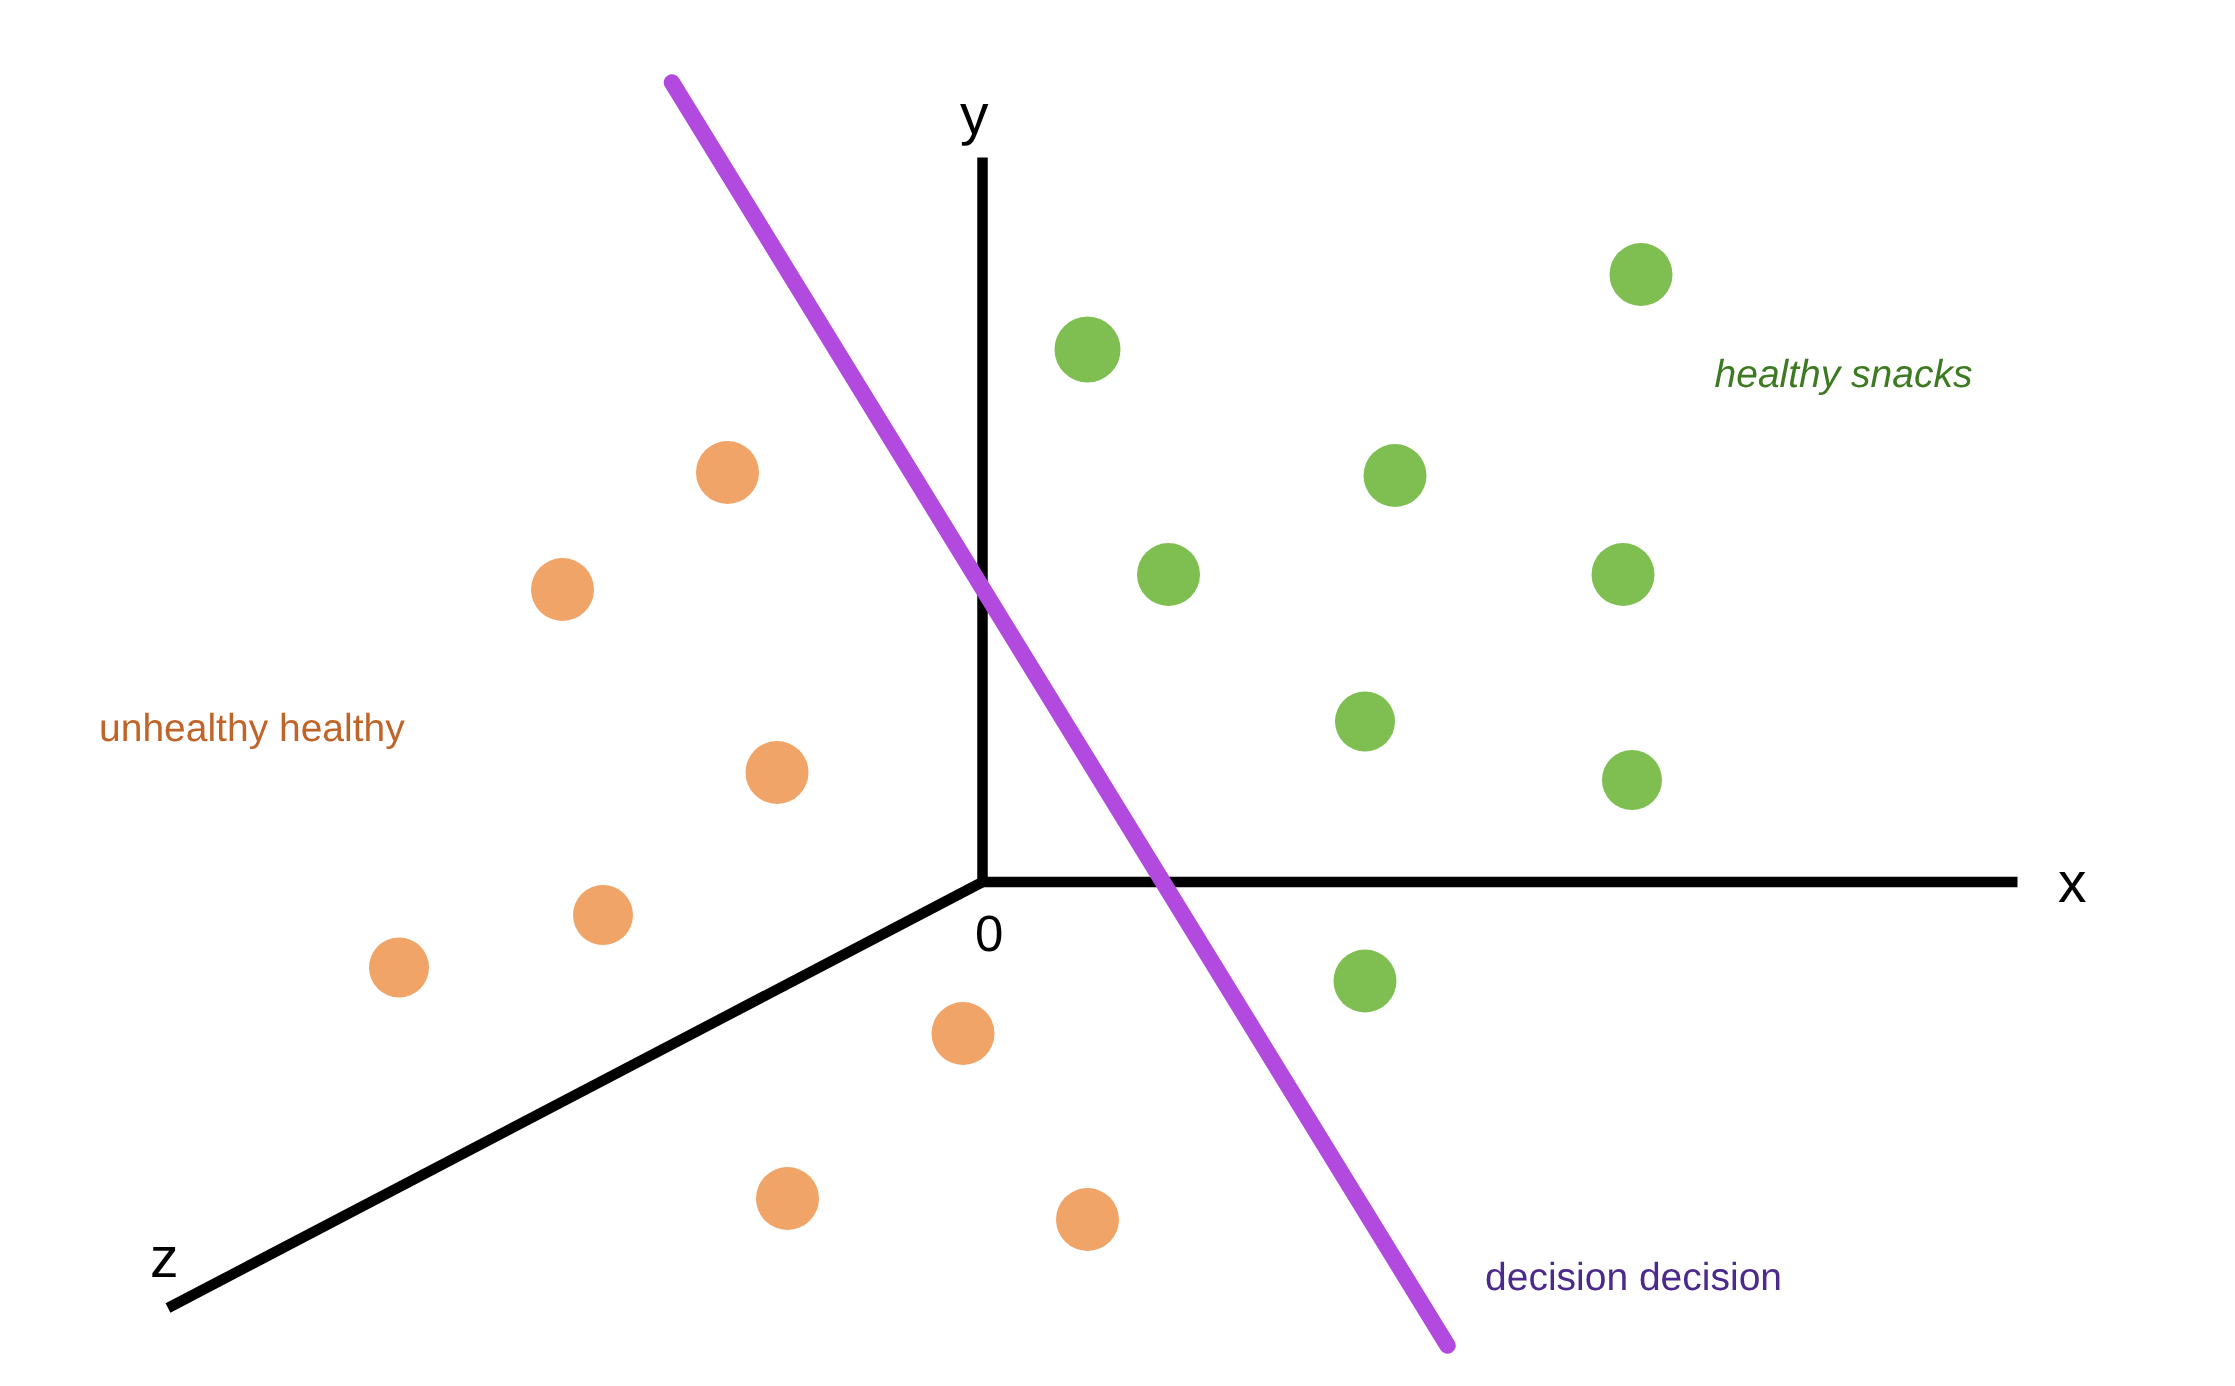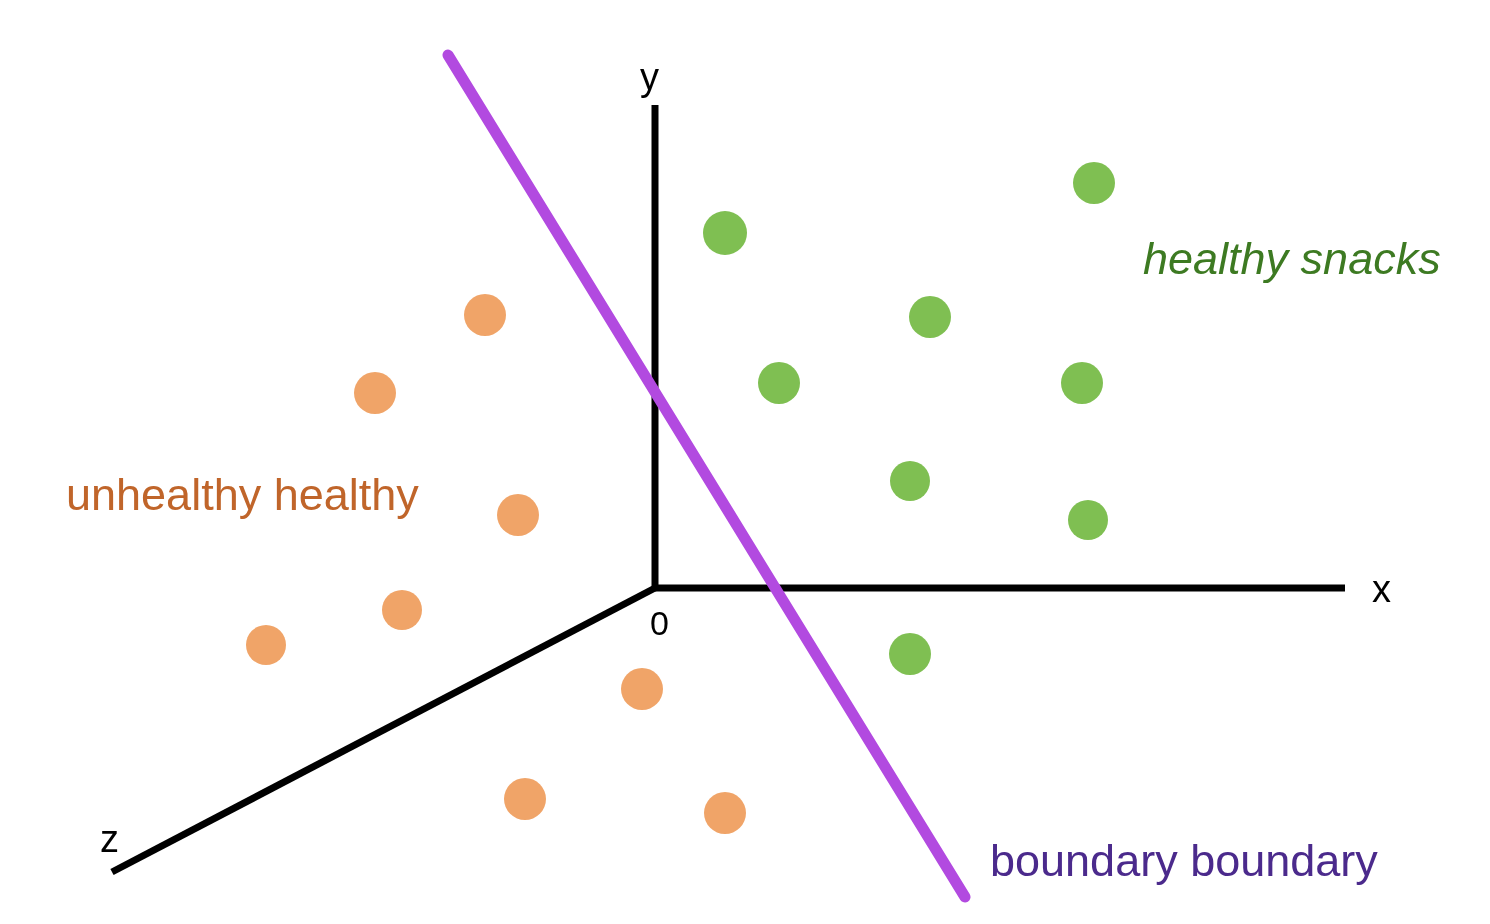--- a/index.html
+++ b/index.html
@@ -35,21 +35,21 @@
   .origin-label {
     position: absolute;
     color: #000000;
     font-size: 34px;
     font-family: "Liberation Sans", sans-serif;
     line-height: 1;
     white-space: nowrap;
   }
   .class-label {
     position: absolute;
-    font-size: 45px;
+    font-size: 26px;
     line-height: 1;
     white-space: nowrap;
     font-family: "Liberation Sans", sans-serif;
   }
   .class-label.italic {
     font-style: italic;
   }
   #label-y     { left: 640px; top: 58px; }
   #label-x     { left: 1372px; top: 570px; }
   #label-z     { left: 100px; top: 820px; }
@@ -94,15 +94,15 @@
       </g>
   </svg>
 
   <div class="axis-label" id="label-y">y</div>
   <div class="axis-label" id="label-x">x</div>
   <div class="axis-label" id="label-z">z</div>
   <div class="origin-label" id="label-origin">0</div>
 
   <div class="class-label italic" id="label-healthy" style="color: rgb(61, 122, 34);">healthy snacks</div>
   <div class="class-label" id="label-unhealthy" style="color: rgb(192, 101, 42);">unhealthy healthy</div>
-  <div class="class-label" id="label-boundary" style="color: rgb(75, 42, 140);">boundary boundary</div>
+  <div class="class-label" id="label-boundary" style="color: rgb(75, 42, 140);">decision decision</div>
 
 </div>
 
 </body></html>

